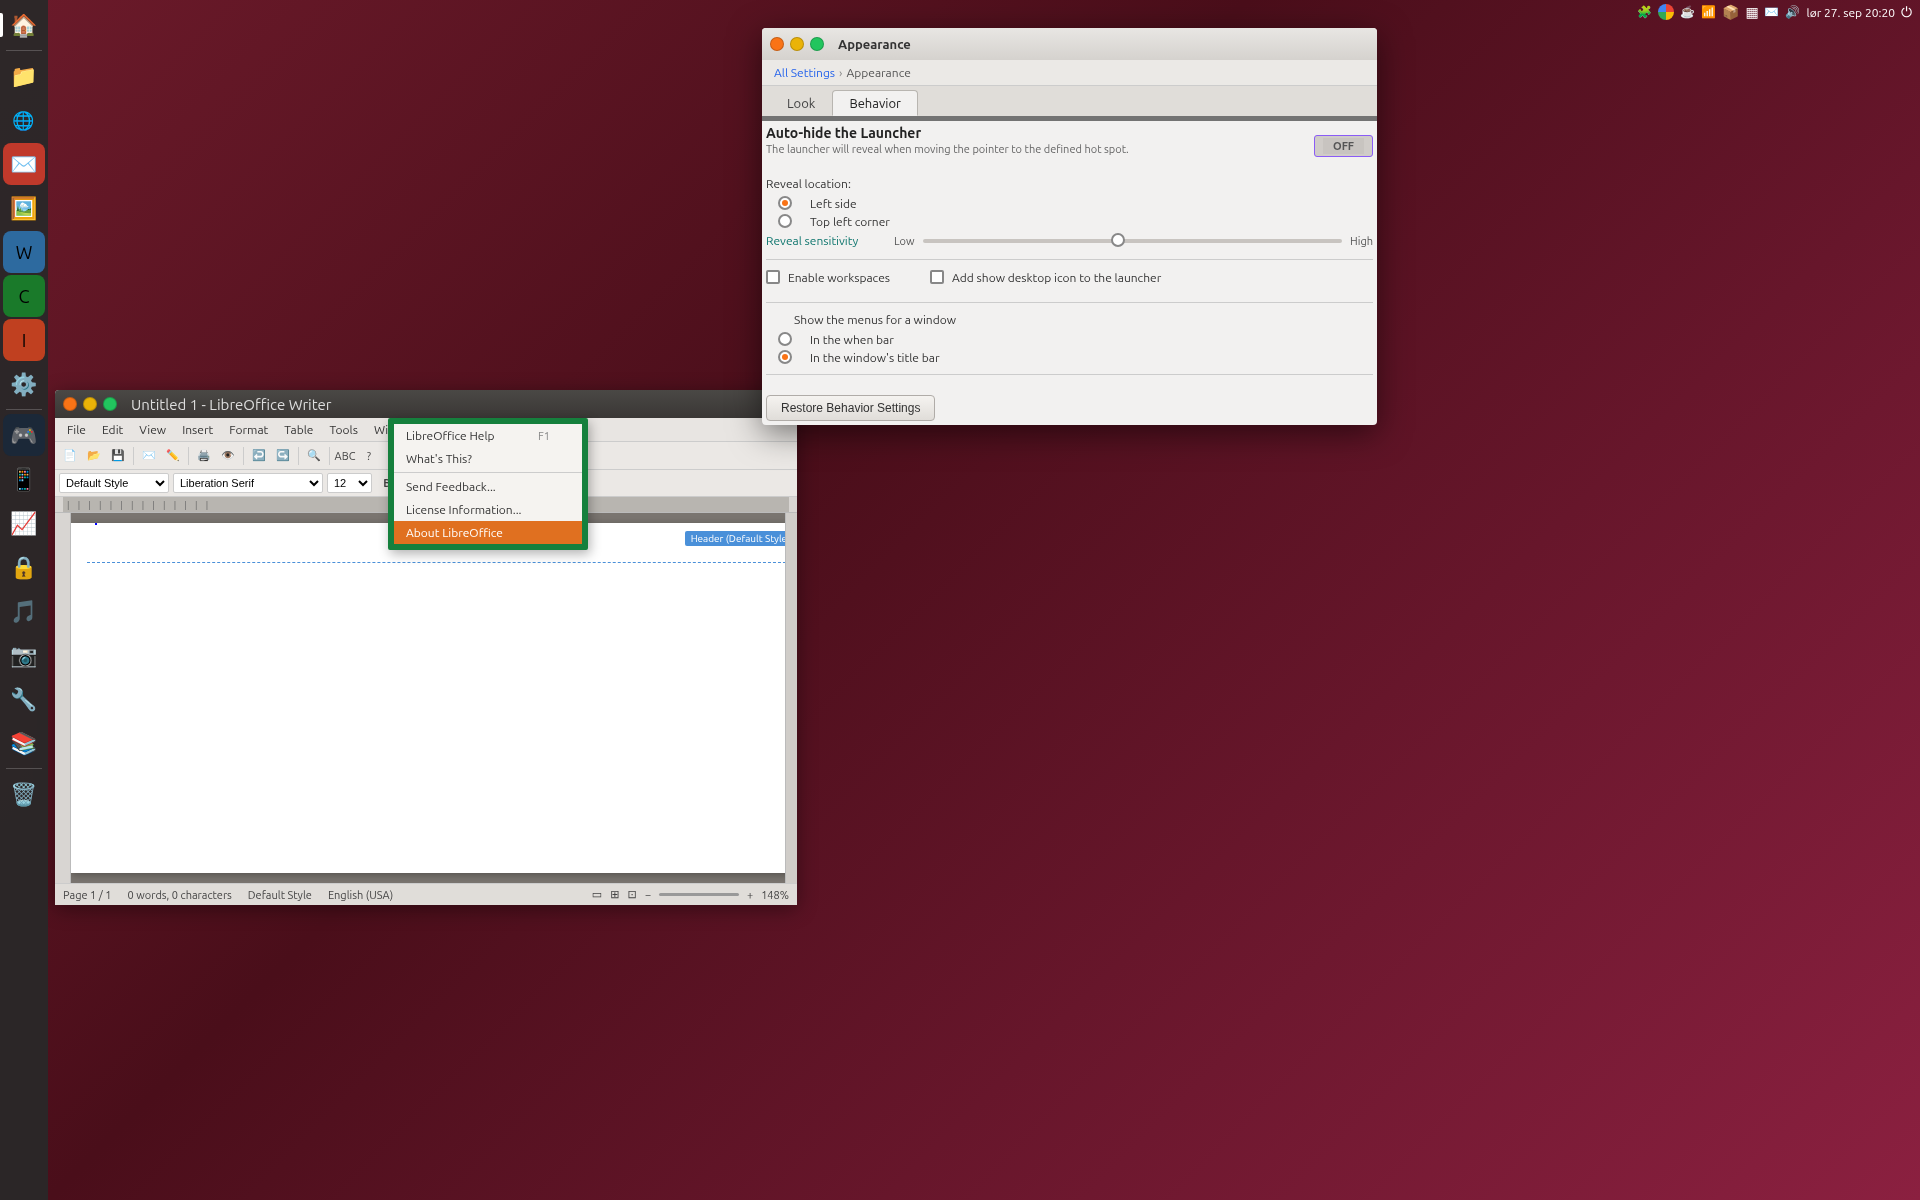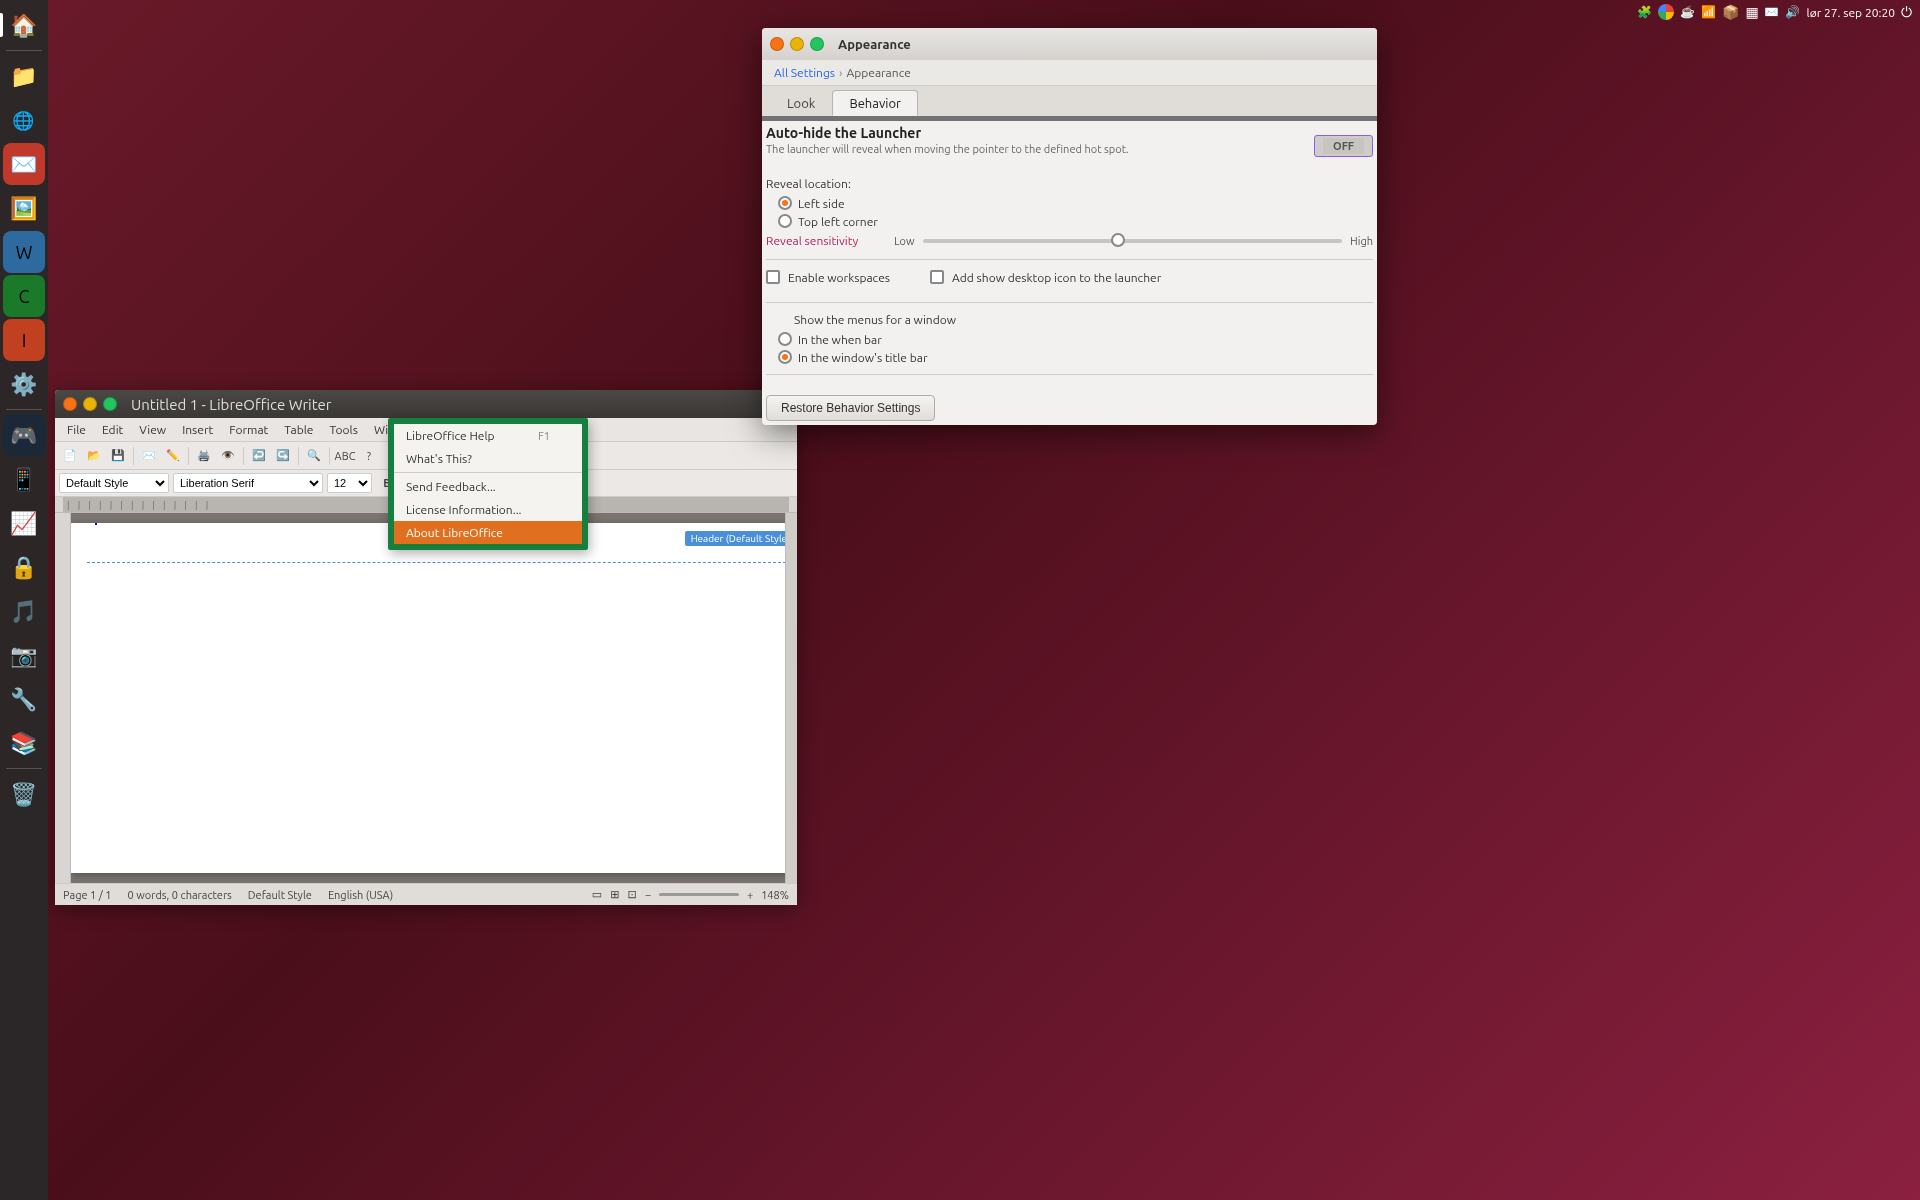--- a/index.html
+++ b/index.html
@@ -193,21 +193,21 @@
       padding: 2px 10px;
       font-size: 11px;
       font-weight: bold;
       color: #555;
     }
 
     .radio-group { margin: 6px 0 6px 12px; }
     .radio-item {
       display: flex;
       align-items: center;
-      gap: 6px;
+      gap: 18px;
       margin-bottom: 4px;
       font-size: 12px;
       color: #333;
       cursor: pointer;
     }
     .radio-circle {
       width: 14px;
       height: 14px;
       border-radius: 50%;
       border: 2px solid #888;
@@ -565,21 +565,21 @@
         </div>
         <div class="radio-item">
           <div class="radio-circle"></div>
           <span>Top left corner</span>
         </div>
       </div>
     </div>
 
     
     <div class="slider-row">
-      <span style="font-size:12px;color:#be185d;min-width:120px;">Reveal sensitivity</span>
+      <span style="font-size:12px;color:#0f766e;min-width:120px;">Reveal sensitivity</span>
       <span class="slider-label">Low</span>
       <div class="slider-track">
         <div class="slider-thumb"></div>
       </div>
       <span class="slider-label">High</span>
     </div>
 
     <hr class="section-divider">
 
     

